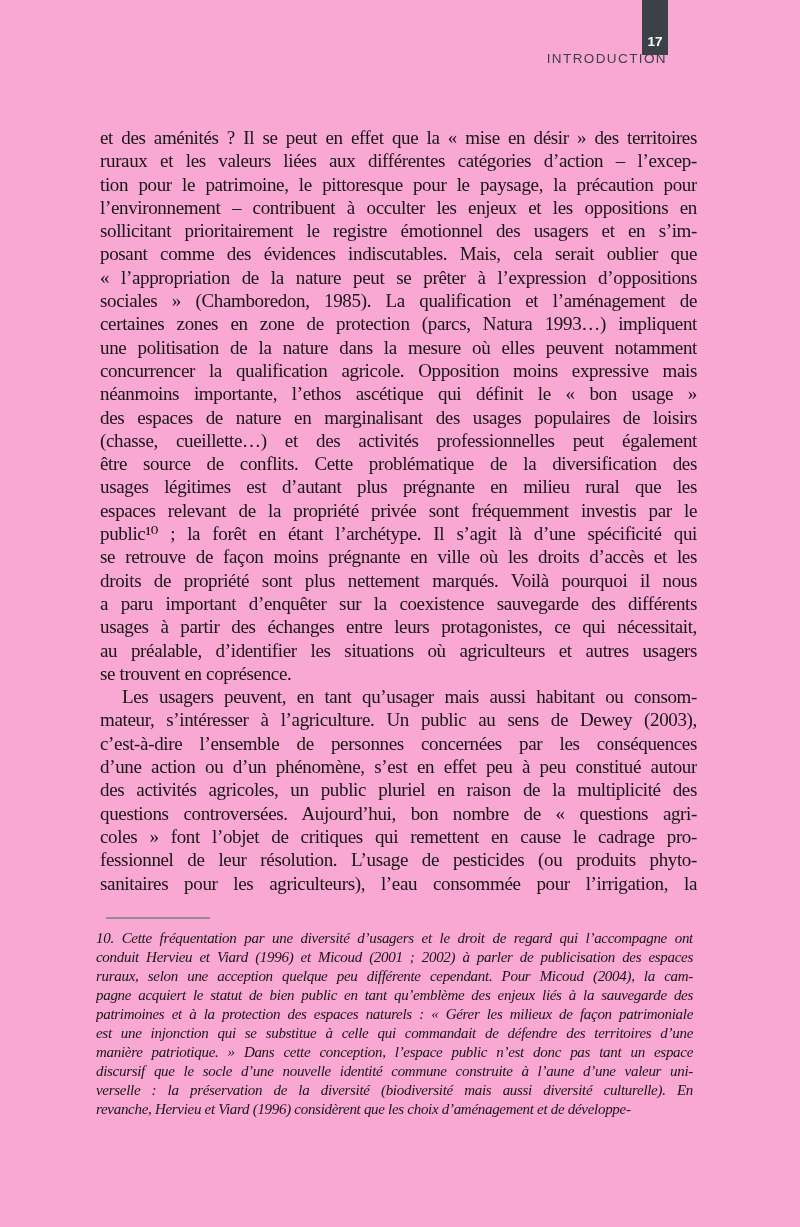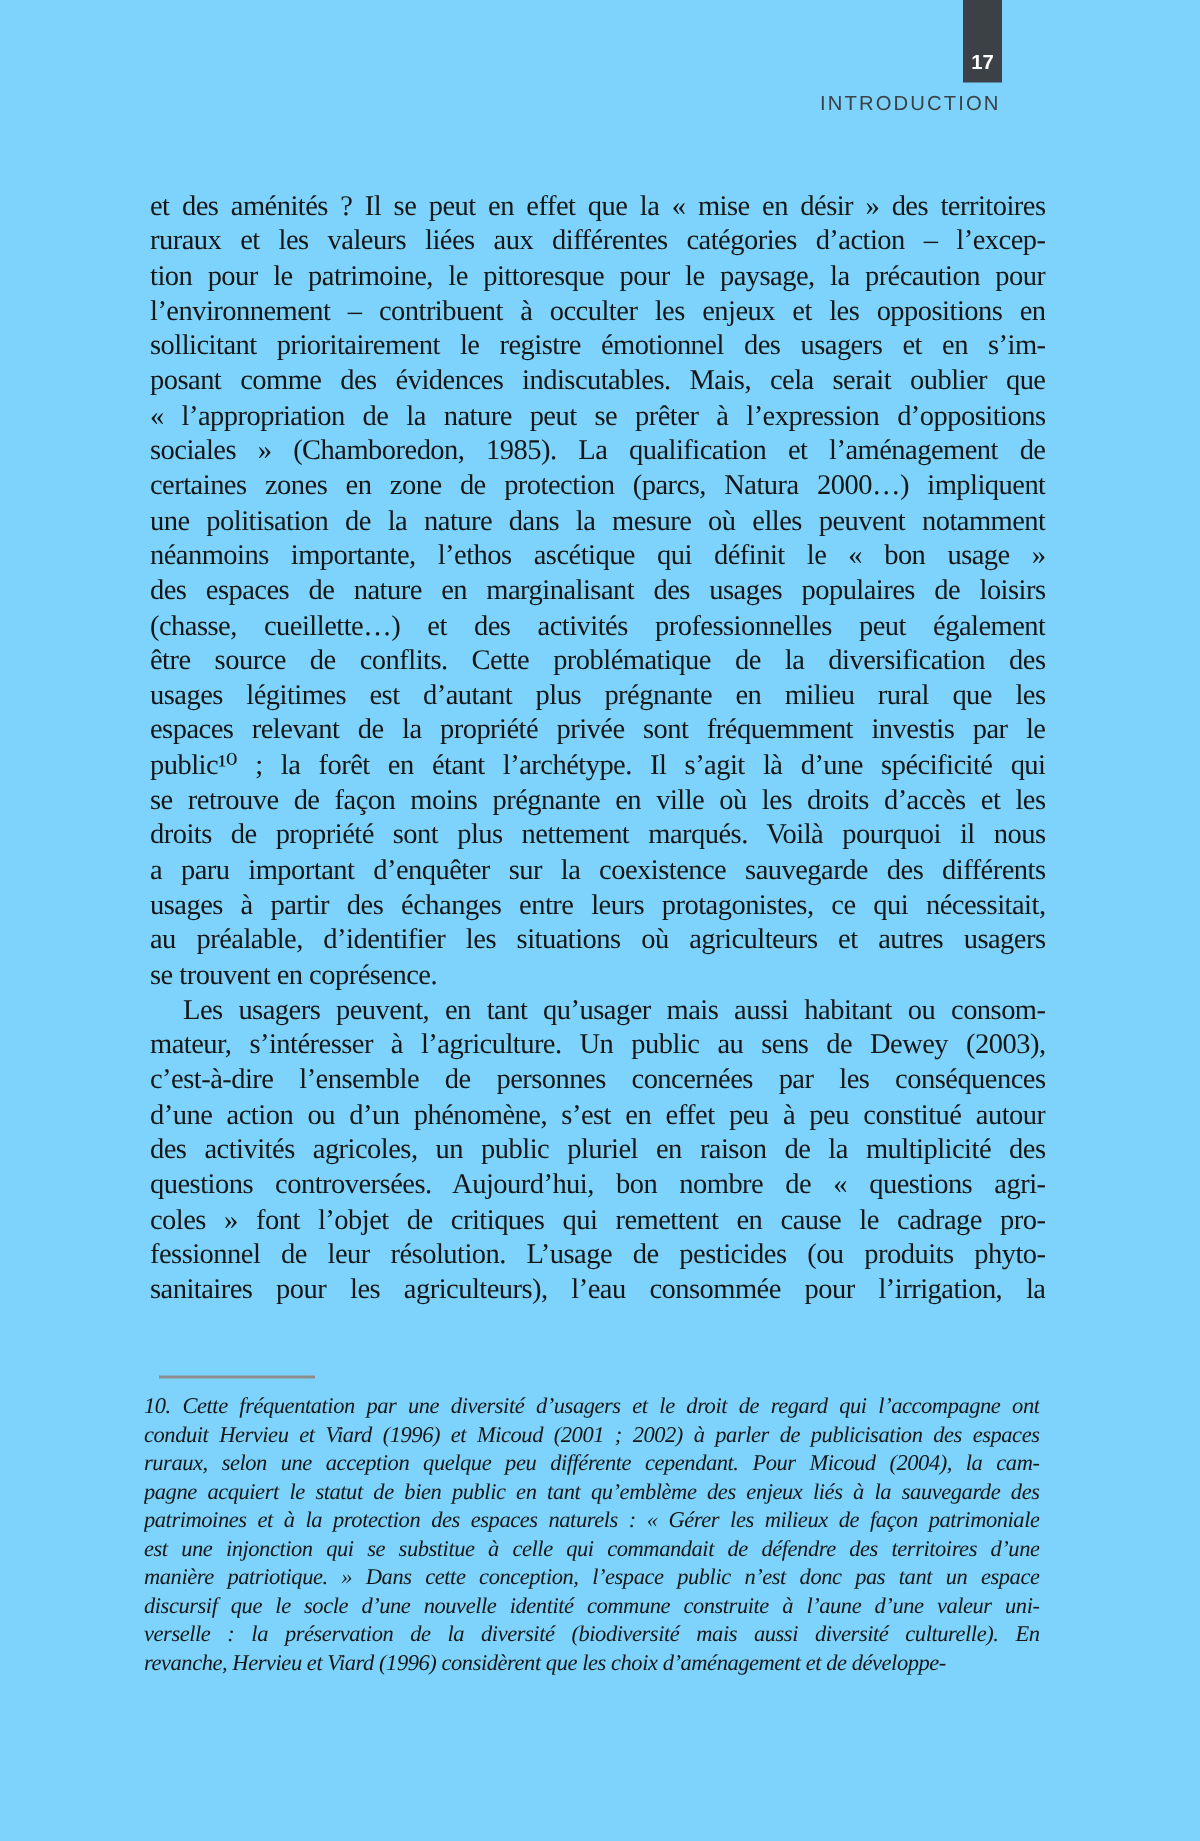--- a/index.html
+++ b/index.html
@@ -8,38 +8,38 @@
     --c-text:#161616;
     --c-rule:#8d8d8d;
     --body-lh:23.3px;
     --fn-lh:19px;
   }
   *{margin:0;padding:0;box-sizing:border-box;}
   html,body{background:#ffffff;}
   .page{
     position:relative;
     width:800px;height:1227px;
-    background:#7dd3fc;
+    background:#f9a8d4;
     overflow:hidden;
     font-family:"Liberation Serif","DejaVu Serif",serif;
     padding-left:17px;
   }
   
   .page-num-box{
     position:absolute;left:642px;top:0;width:26px;height:55px;
     background:var(--c-box);
     display:flex;align-items:flex-end;justify-content:center;
     padding-bottom:6px;
   }
   .page-num-box .num{
     font-family:"Liberation Sans",sans-serif;
     font-weight:bold;font-size:13.5px;color:#ffffff;
   }
   .running-head{
-    position:absolute;top:61px;right:133px;
+    position:absolute;top:51px;right:133px;
     font-family:"Liberation Sans",sans-serif;
     font-size:13.5px;letter-spacing:1.4px;
     color:var(--c-head);
     white-space:nowrap;
   }
   
   .body-text{
     position:absolute;left:100px;top:126px;width:597px;
     color:var(--c-text);
     font-size:19px;letter-spacing:-0.35px;
@@ -82,22 +82,23 @@
   <div class="body-text">
     <div class="para-1">
         <div class="line">et des aménités ? Il se peut en effet que la « mise en désir » des territoires</div>
         <div class="line">ruraux et les valeurs liées aux différentes catégories d’action – l’excep-</div>
         <div class="line">tion pour le patrimoine, le pittoresque pour le paysage, la précaution pour</div>
         <div class="line">l’environnement – contribuent à occulter les enjeux et les oppositions en</div>
         <div class="line">sollicitant prioritairement le registre émotionnel des usagers et en s’im-</div>
         <div class="line">posant comme des évidences indiscutables. Mais, cela serait oublier que</div>
         <div class="line">« l’appropriation de la nature peut se prêter à l’expression d’oppositions</div>
         <div class="line">sociales » (Chamboredon, 1985). La qualification et l’aménagement de</div>
-        <div class="line">certaines zones en zone de protection (parcs, Natura 2000…) impliquent</div>
+        <div class="line">certaines zones en zone de protection (parcs, Natura 1993…) impliquent</div>
         <div class="line">une politisation de la nature dans la mesure où elles peuvent notamment</div>
+        <div class="line">concurrencer la qualification agricole. Opposition moins expressive mais</div>
         <div class="line">néanmoins importante, l’ethos ascétique qui définit le « bon usage »</div>
         <div class="line">des espaces de nature en marginalisant des usages populaires de loisirs</div>
         <div class="line">(chasse, cueillette…) et des activités professionnelles peut également</div>
         <div class="line">être source de conflits. Cette problématique de la diversification des</div>
         <div class="line">usages légitimes est d’autant plus prégnante en milieu rural que les</div>
         <div class="line">espaces relevant de la propriété privée sont fréquemment investis par le</div>
         <div class="line">public¹⁰ ; la forêt en étant l’archétype. Il s’agit là d’une spécificité qui</div>
         <div class="line">se retrouve de façon moins prégnante en ville où les droits d’accès et les</div>
         <div class="line">droits de propriété sont plus nettement marqués. Voilà pourquoi il nous</div>
         <div class="line">a paru important d’enquêter sur la coexistence sauvegarde des différents</div>

